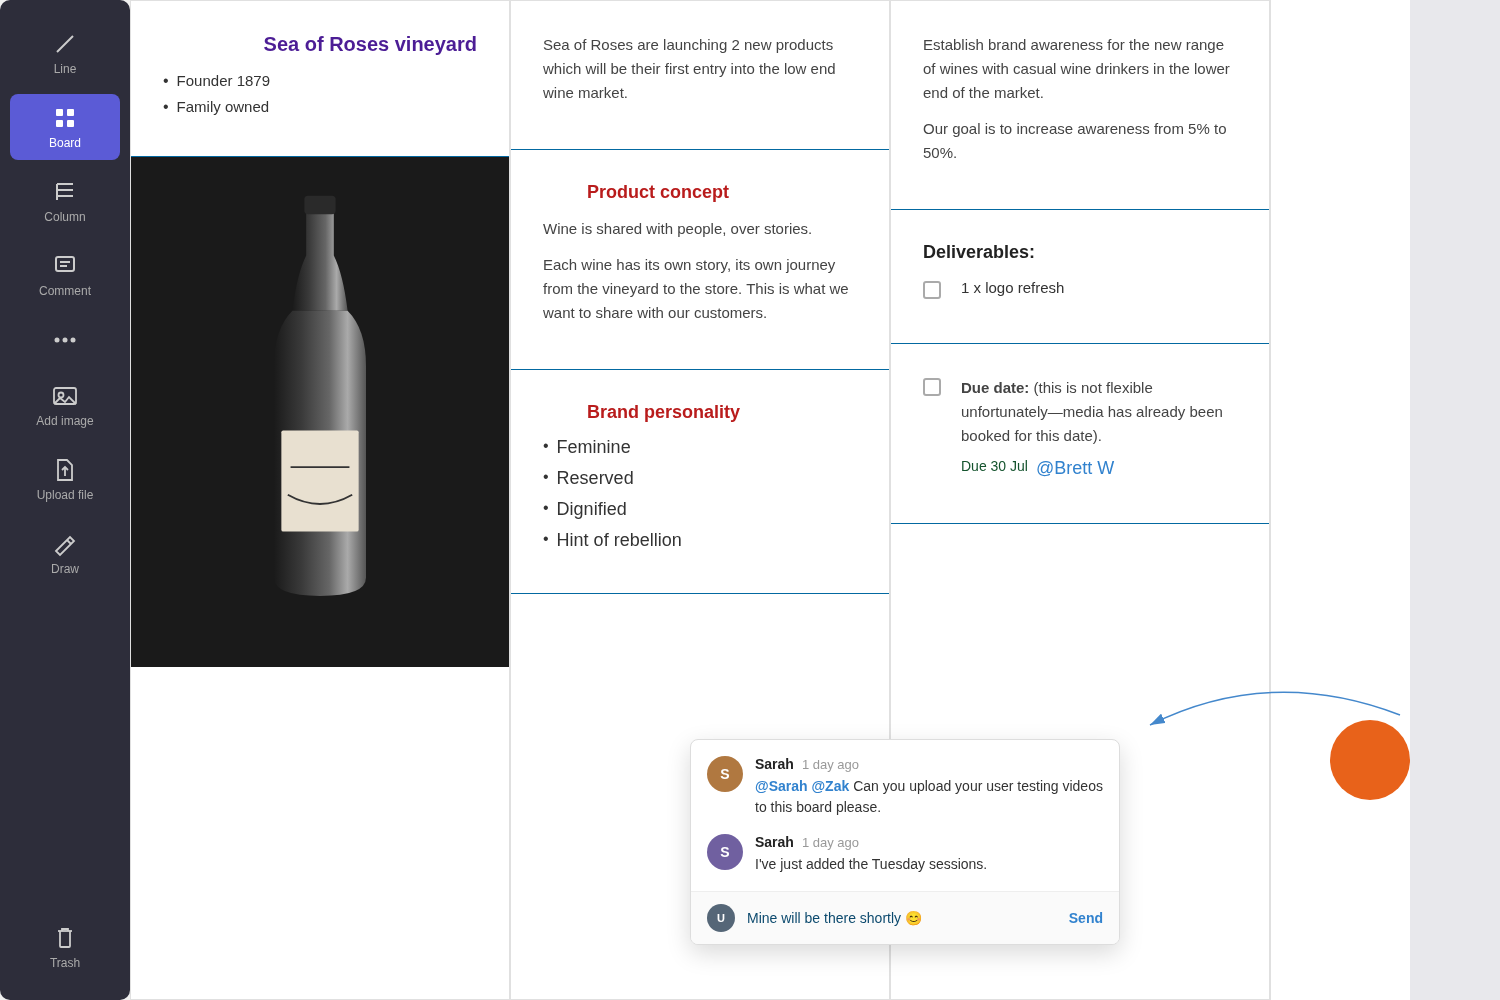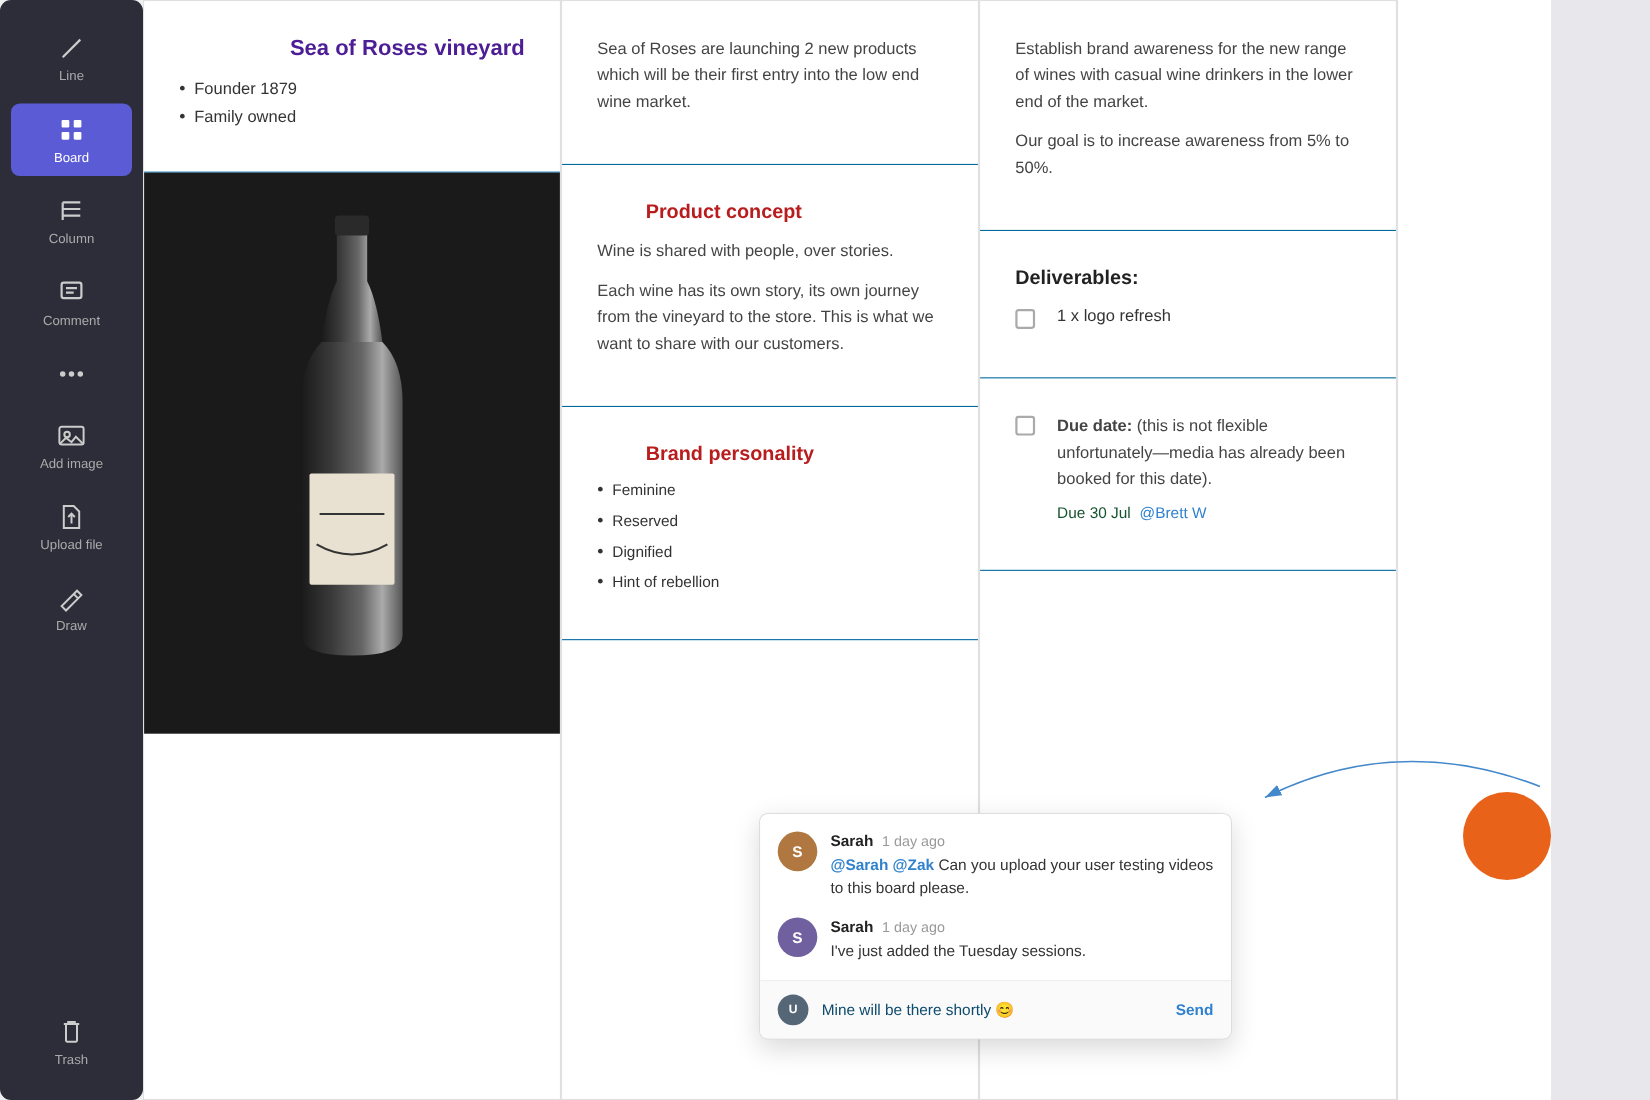--- a/index.html
+++ b/index.html
@@ -206,21 +206,21 @@
       font-size: 15px;
       color: #444;
       line-height: 1.6;
       margin-bottom: 12px;
     }
     .brand-list {
       list-style: none;
       padding: 0;
     }
     .brand-list li {
-      font-size: 14px;
+      font-size: 18px;
       color: #333;
       margin-bottom: 10px;
       display: flex;
       align-items: flex-start;
       gap: 8px;
     }
     .brand-list li::before {
       content: '•';
       color: #333;
       font-size: 16px;
@@ -270,21 +270,21 @@
       gap: 8px;
       margin-top: 10px;
     }
     .tag-red {
       color: #14532d;
       font-size: 14px;
       font-weight: 500;
     }
     .tag-blue {
       color: #3182ce;
-      font-size: 14px;
+      font-size: 18px;
       font-weight: 500;
     }
 
     
     .comment-popup {
       position: absolute;
       bottom: 55px;
       left: 560px;
       width: 430px;
       background: #fff;

